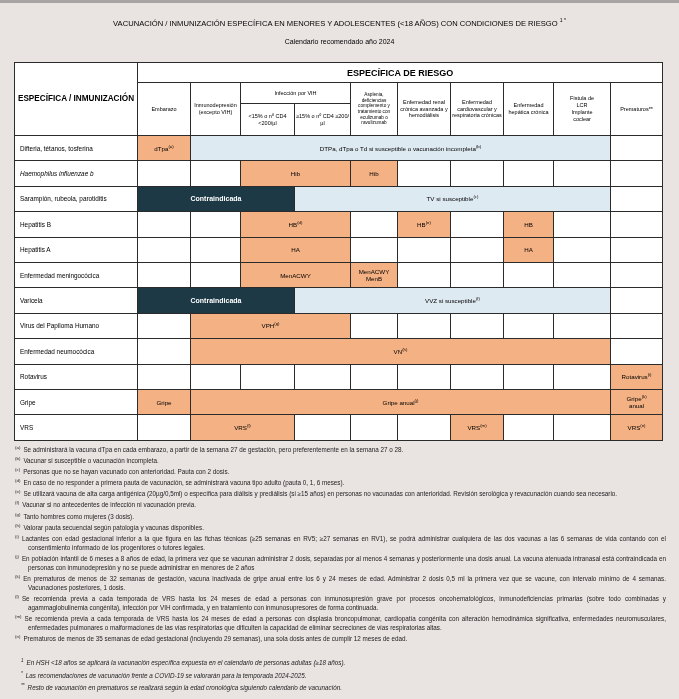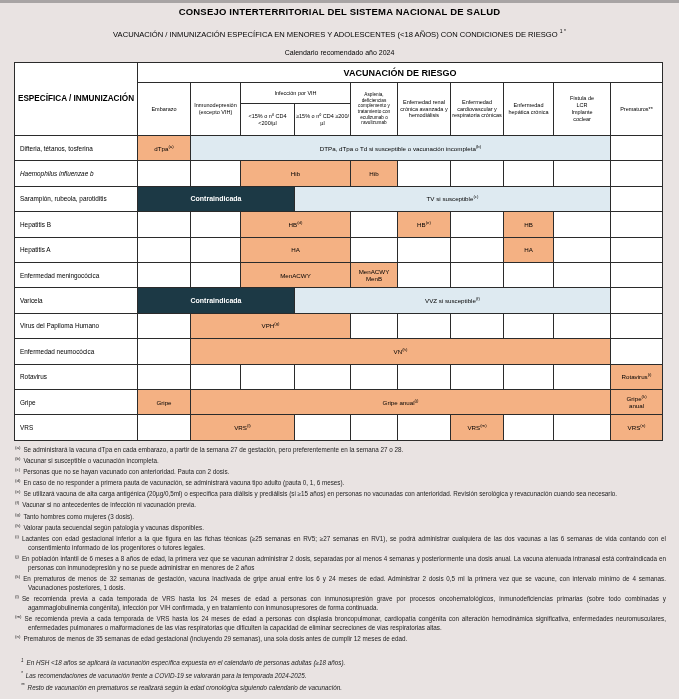--- a/index.html
+++ b/index.html
@@ -56,21 +56,20 @@
           padding-left:11px; text-indent:-11px; }
   .note sup { font-size:4.6px; vertical-align:super; }
   .note .sp { display:inline-block; width:3px; }
 </style>
 </head>
 <body>
 
 <div class="topbar"></div>
 
 <div class="titles">
-  <div class="title-main">CONSEJO INTERTERRITORIAL DEL SISTEMA NACIONAL DE SALUD</div>
   <div class="title-sub"><span>VACUNACIÓN / INMUNIZACIÓN ESPECÍFICA EN MENORES Y ADOLESCENTES (&lt;18 AÑOS) CON CONDICIONES DE RIESGO</span> <sup>1 *</sup></div>
   <div class="title-cal">Calendario recomendado año 2024</div>
 </div>
 
 <div class="tablewrap">
 <table>
   <colgroup>
     <col style="width:123px">
         <col style="width:53px">
         <col style="width:50px">
@@ -79,21 +78,21 @@
         <col style="width:47px">
     <col style="width:53px">
         <col style="width:53px">
         <col style="width:50px">
     <col style="width:57px">
         <col style="width:52px">
   </colgroup>
   <tbody>
         <tr class="h1">
     <th class="corner" rowspan="3">ESPECÍFICA / INMUNIZACIÓN</th>
-    <th class="grp" colspan="10">VACUNACIÓN DE RIESGO</th>
+    <th class="grp" colspan="10">ESPECÍFICA DE RIESGO</th>
   </tr>
   <tr class="h2">
     <th class="colh" rowspan="2">Embarazo</th>
     <th class="colh" rowspan="2">Inmunodepresión (excepto VIH)</th>
     <th class="colh" colspan="2">Infección por VIH</th>
     <th class="colh-sm" rowspan="2">Asplenia, deficiencias complemento y tratamiento con eculizumab o ravulizumab</th>
     <th class="colh" rowspan="2">Enfemedad renal crónica avanzada y hemodiálisis</th>
     <th class="colh" rowspan="2">Enfermedad cardiovascular y respiratoria crónicas</th>
     <th class="colh" rowspan="2">Enfermedad hepática crónica</th>
     <th class="colh fistula" rowspan="2">Fístula de

